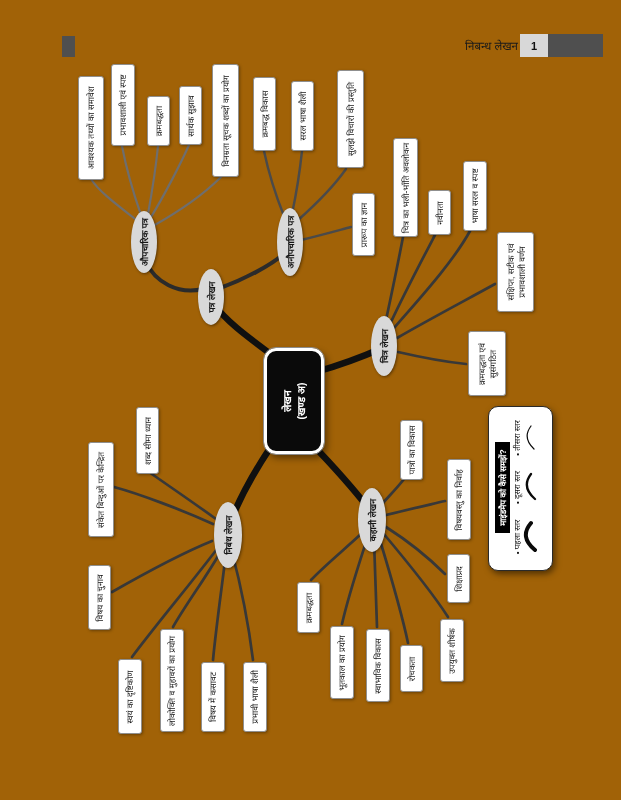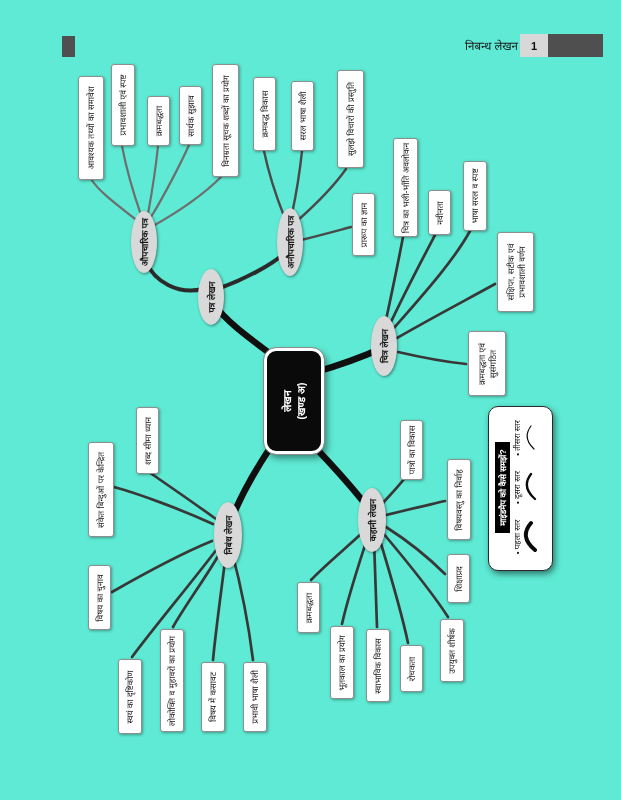--- a/index.html
+++ b/index.html
@@ -1,16 +1,16 @@
 <!DOCTYPE html>
 <html><head>
 <meta charset="utf-8">
 <style>
   html,body{margin:0;padding:0;background:#e8e8e8;}
-  .page{position:relative;width:621px;height:800px;background:#5eead4;margin:0 auto;
+  .page{position:relative;width:621px;height:800px;background:#a16207;margin:0 auto;
         font-family:"Liberation Sans","DejaVu Sans",sans-serif;overflow:hidden;}
   svg.wires{position:absolute;left:0;top:0;z-index:1;}
   .main-branch{fill:none;stroke:#101010;stroke-width:6.5;stroke-linecap:round;}
   .sub-branch{fill:none;stroke:#2b2b2b;stroke-width:4;stroke-linecap:round;}
   .lf-a{fill:none;stroke:#6e6e6e;stroke-width:2.2;stroke-linecap:round;}
   .lf-b{fill:none;stroke:#4a4a4a;stroke-width:2.4;stroke-linecap:round;}
   .lf-c{fill:none;stroke:#383838;stroke-width:2.7;stroke-linecap:round;}
 
   .hdr-sq{position:absolute;left:62px;top:36px;width:13px;height:21px;background:#4f4f4f;z-index:3;}
   .hdr-title{position:absolute;right:103px;top:38px;font-size:11.5px;color:#1a1a1a;z-index:3;}

